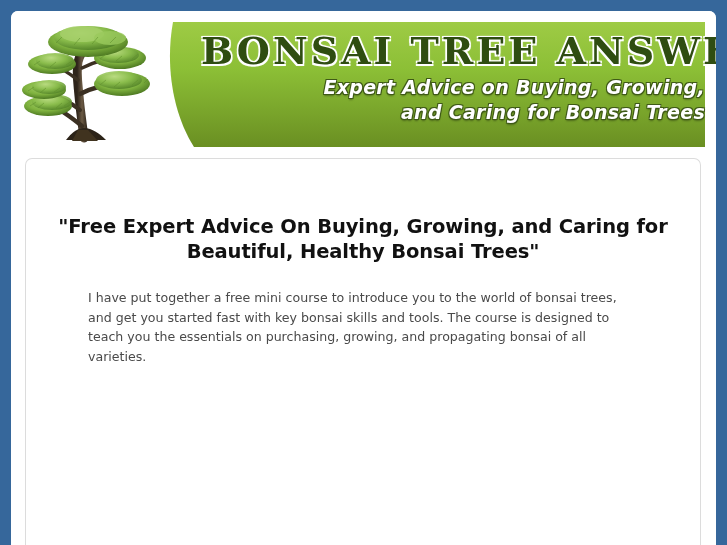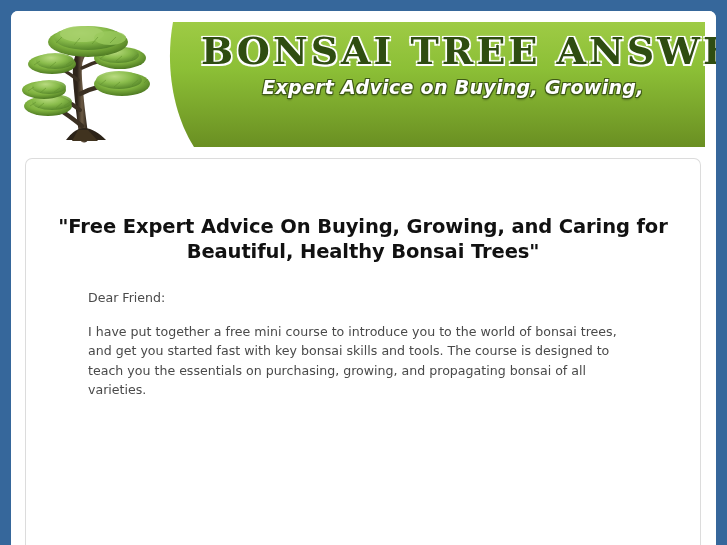--- a/index.html
+++ b/index.html
@@ -102,20 +102,21 @@
     font-style: italic;
     letter-spacing: 0.3px;
     color: #ffffff;
     text-shadow:
       -1px -1px 0 #3f5a17,
        1px -1px 0 #3f5a17,
       -1px  1px 0 #3f5a17,
        1px  1px 0 #3f5a17,
        0 2px 2px rgba(0,0,0,0.35);
     white-space: nowrap;
+    text-align: right;
   }
   #banner-sub-1 { padding-top: 2px; }
 
   
   #content-card {
     position: absolute;
     left: 14px;
     top: 147px;
     width: 676px;
     height: 387px;
@@ -229,31 +230,31 @@
               <stop offset="38%" stop-color="#8cbf36"></stop>
               <stop offset="100%" stop-color="#6a8f22"></stop>
             </linearGradient>
           </defs>
           <path d="M22 0 L554 0 L554 125 L43 125 C22 92 14 44 22 0 Z" fill="url(#bannerGrad)"></path>
         </svg>
 
         <div id="banner-text">
           <div id="banner-title">BONSAI TREE ANSWERS</div>
           <div id="banner-sub-1" class="banner-sub">Expert Advice on Buying, Growing,</div>
+          <div id="banner-sub-2" class="banner-sub">and Caring for Bonsai Trees</div>
         </div>
       </div>
     </div>
 
     <div id="content-card">
 
       <h1 id="headline">"Free Expert Advice On Buying, Growing, and Caring for Beautiful, Healthy Bonsai Trees"</h1>
 
       <div id="letter-body">
 
-        <p class="letter-p tight">Dear Friend:</p>
 
 
 
 
         <p class="letter-p">I have put together a free mini course to introduce you to the world of bonsai trees, and get you started fast with key bonsai skills and tools.  The course is designed to teach you the essentials on purchasing, growing, and propagating bonsai of all varieties.</p>
 
       </div>
     </div>
 
   </div>

